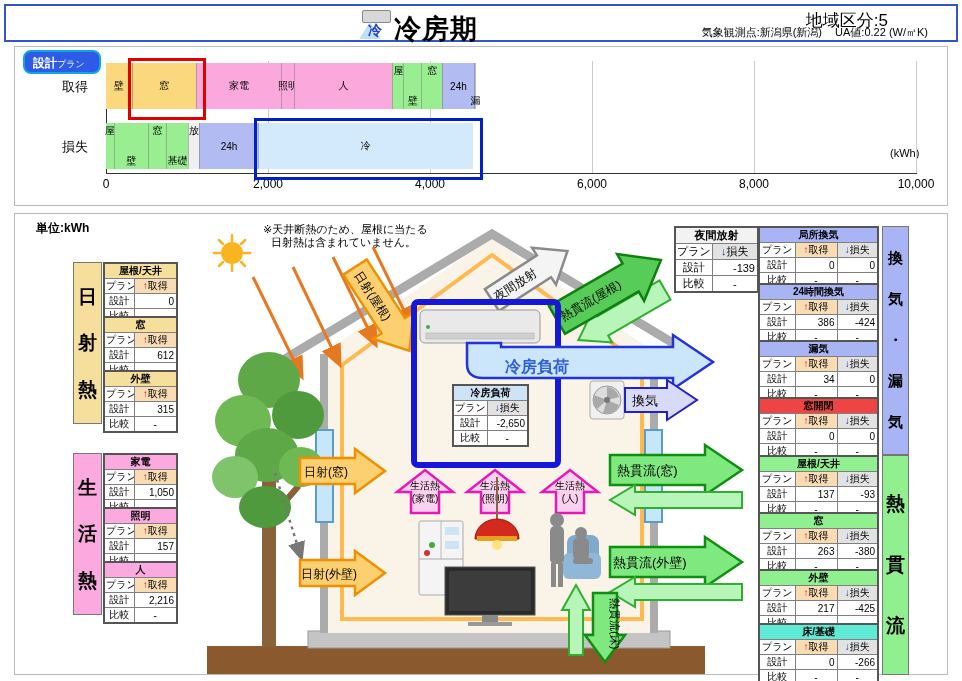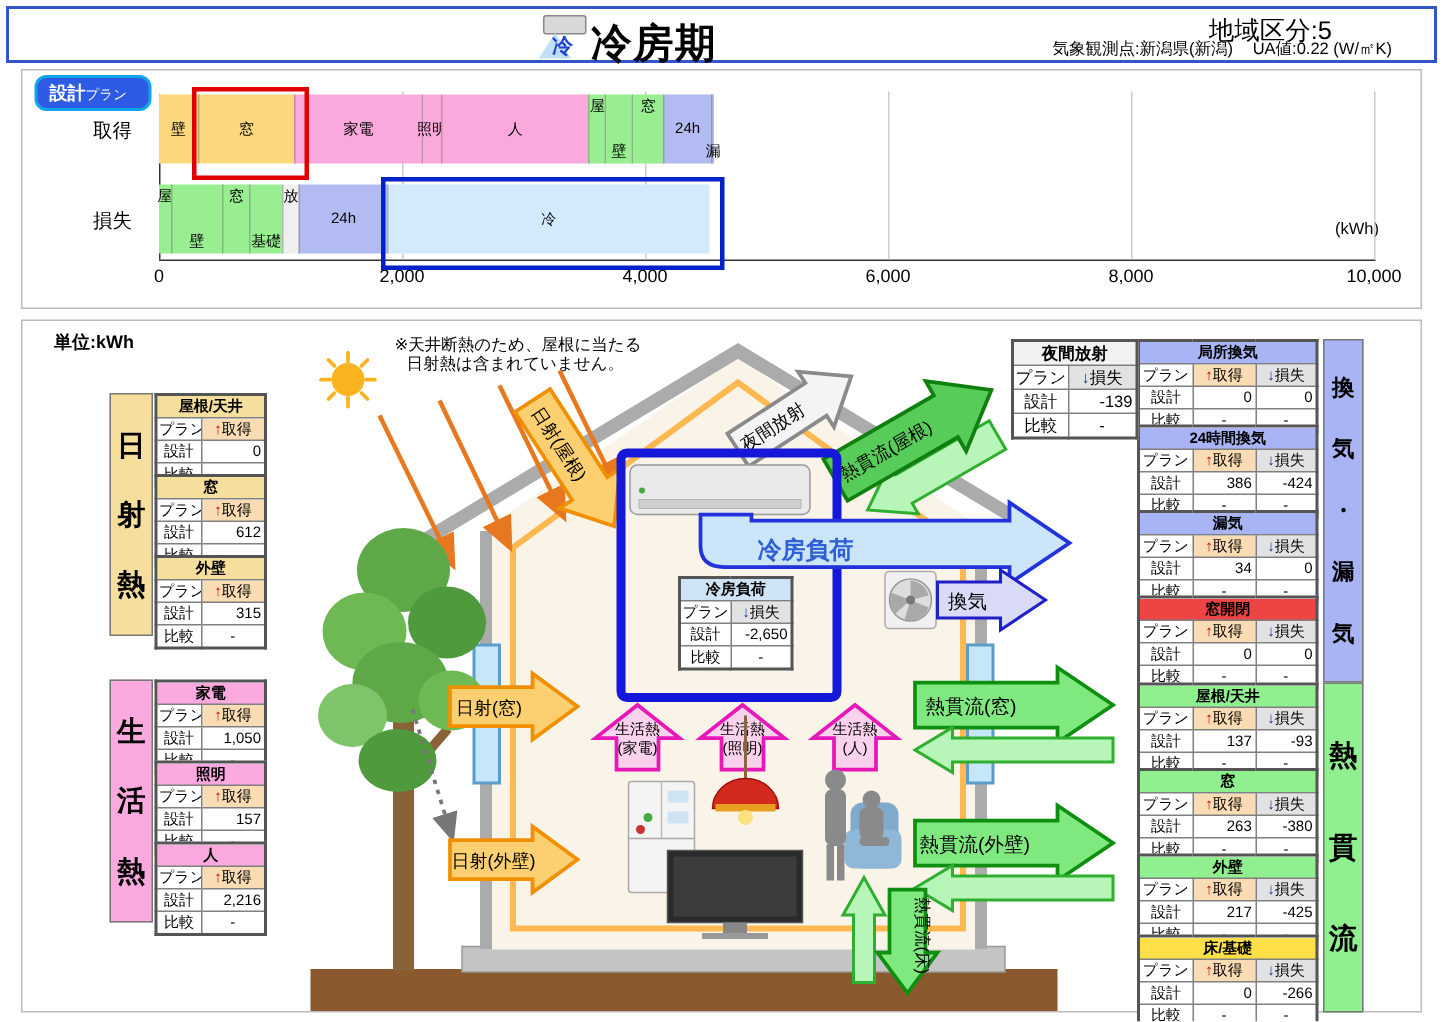--- a/index.html
+++ b/index.html
@@ -660,21 +660,21 @@
       </tbody>
     </table>
     <table class="mini rt2" style="left: 758px; top: 623px; width: 119px;">
       <colgroup>
         <col style="width:36px">
         <col style="width:42px">
         <col style="width:41px">
       </colgroup>
       <tbody>
         <tr>
-          <th class="ttl" colspan="3" style="background:#fde047">床/基礎</th>
+          <th class="ttl" colspan="3" style="background:#5eead4">床/基礎</th>
         </tr>
         <tr>
           <td class="rl">プラン</td>
           <td class="hdr hdr-gain"><span class="ar-gain">↑</span>取得</td>
           <td class="hdr hdr-loss"><span class="ar-loss">↓</span>損失</td>
         </tr>
         <tr>
           <td class="rl">設計</td>
           <td class="val">0</td>
           <td class="val">-266</td>

